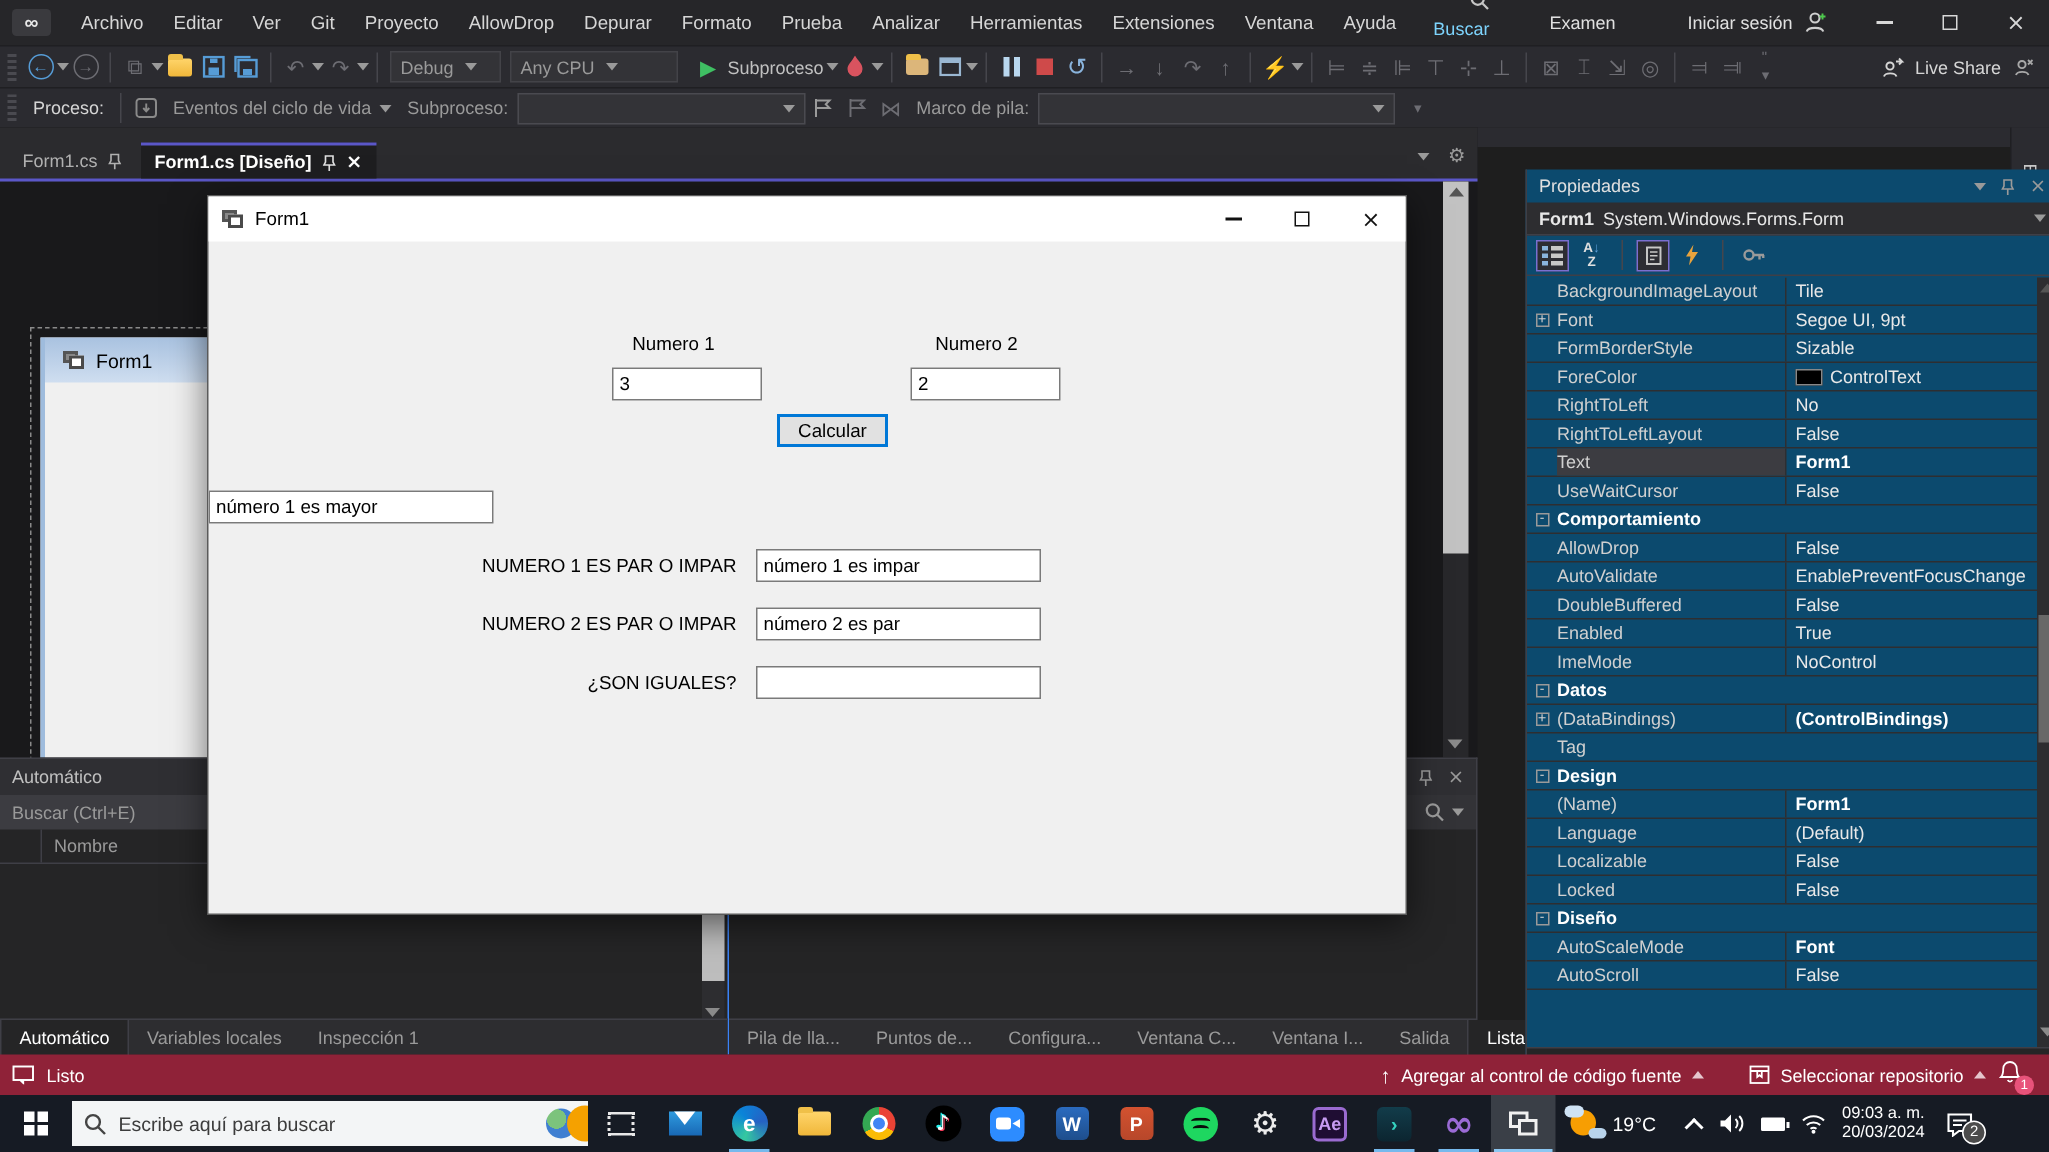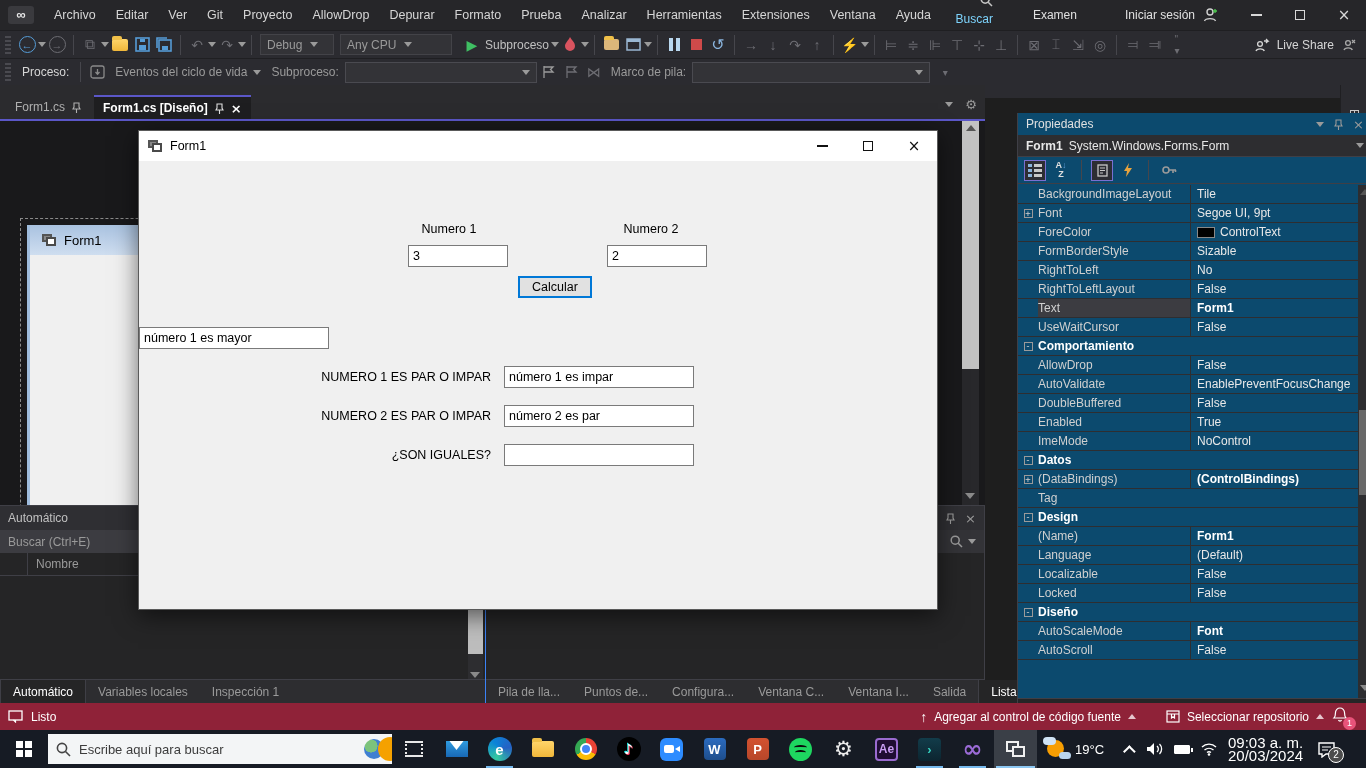--- a/index.html
+++ b/index.html
@@ -183,21 +183,21 @@
   .winapp-icon i:last-child { left:6px; top:5px; width:13px; height:11px; background:#3a3f47; }
   .weather-item { width:82px; height:38px; display:flex; align-items:center; gap:6px; color:#fff; font-size:13px; padding-left:6px; }
   .wicon { position:relative; width:26px; height:24px; }
   .wicon .sun { position:absolute; left:4px; top:3px; width:17px; height:17px; border-radius:50%; background:#f79e02; }
   .wicon .cl1 { position:absolute; left:0; top:0; width:13px; height:8px; border-radius:6px; background:#cfe3f5; }
   .wicon .cl2 { position:absolute; right:-2px; bottom:2px; width:12px; height:7px; border-radius:6px; background:#b9d4ec; }
   .tray { display:flex; align-items:center; gap:10px; margin-left:8px; color:#fff; }
   .chev { width:9px; height:9px; border-left:2px solid #fff; border-top:2px solid #fff; transform:rotate(45deg) translateY(3px); }
   .batt { width:16px; height:9px; border:1.5px solid #fff; border-radius:1px; position:relative; background:#fff; }
   .batt:after { content:""; position:absolute; right:-4px; top:2px; width:2px; height:4px; background:#fff; }
-  .clock { text-align:left; font-size:15px; line-height:13px; color:#fff; }
+  .clock { text-align:left; font-size:11px; line-height:13px; color:#fff; }
   .notif { position:relative; margin-left:4px; margin-right:10px; }
   .notif .nbadge { position:absolute; right:-8px; bottom:-5px; width:16px; height:16px; border-radius:50%; background:#4c4c4c; border:1.5px solid #fff; color:#fff; font-size:10px; line-height:13px; text-align:center; }
 
   svg { display:block; }
 </style>
 </head>
 <body>
 
 <div id="root">
 
@@ -610,33 +610,33 @@
           </span>
           <span class="pname">Font</span>
           <span class="pval">
 
             <span class="pvtext">Segoe UI, 9pt</span>
           </span>
         </div>
 
         <div class="prow">
           <span class="pexp"></span>
+          <span class="pname">FormBorderStyle</span>
+          <span class="pval">
+
+            <span class="pvtext">Sizable</span>
+          </span>
+        </div>
+
+        <div class="prow">
+          <span class="pexp"></span>
           <span class="pname">ForeColor</span>
           <span class="pval">
             <span class="swatch" style="background: rgb(0, 0, 0);"></span>
             <span class="pvtext">ControlText</span>
-          </span>
-        </div>
-
-        <div class="prow">
-          <span class="pexp"></span>
-          <span class="pname">FormBorderStyle</span>
-          <span class="pval">
-
-            <span class="pvtext">Sizable</span>
           </span>
         </div>
 
         <div class="prow">
           <span class="pexp"></span>
           <span class="pname">RightToLeft</span>
           <span class="pval">
 
             <span class="pvtext">No</span>
           </span>

